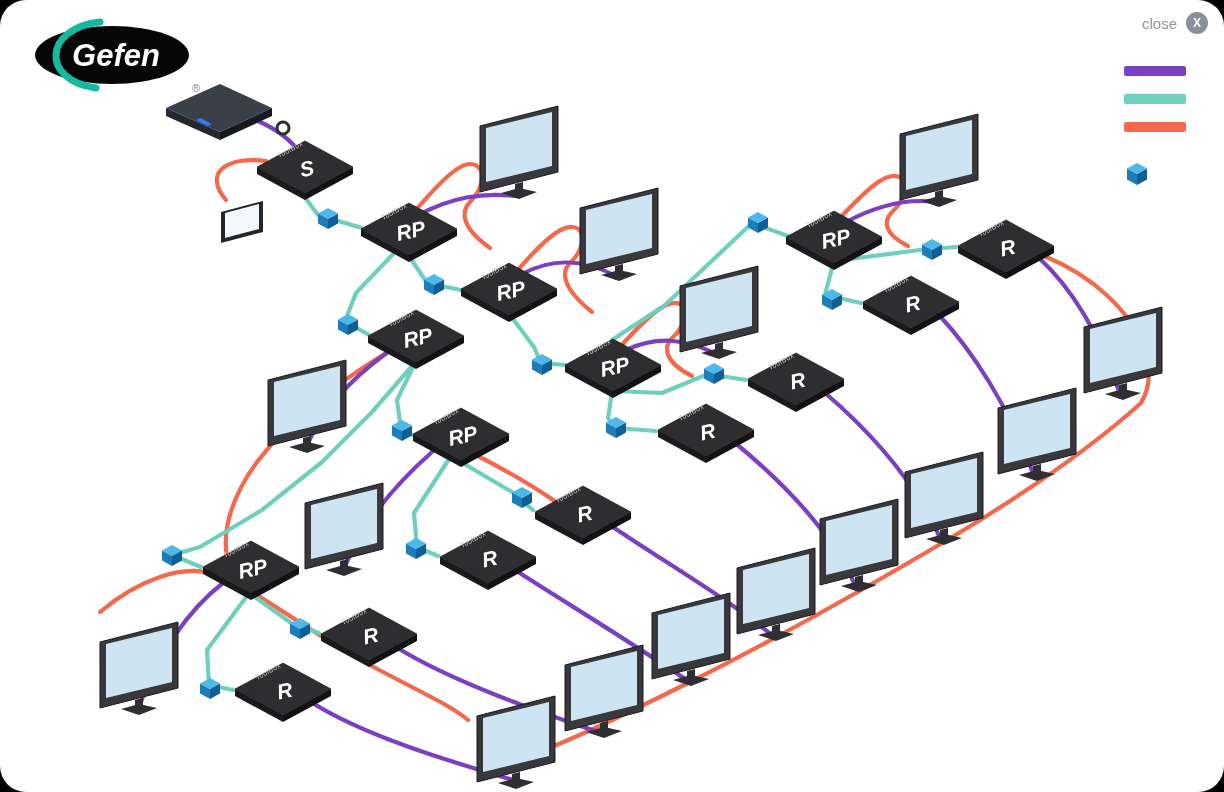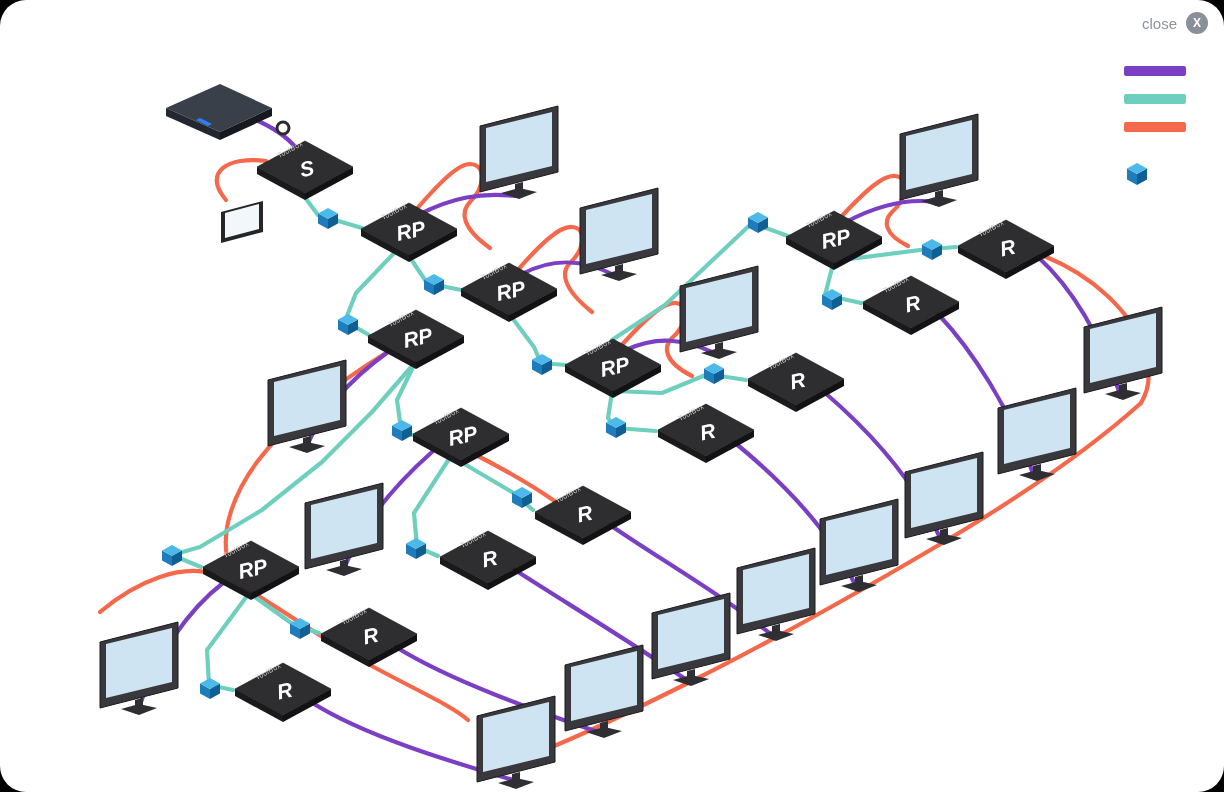--- a/index.html
+++ b/index.html
@@ -386,20 +386,28 @@
         </g>
         <g transform="translate(98,620)">
           <polygon points="37,80 45,78 45,92 37,94" class="stand"></polygon>
           <polygon points="23,89 41,84 59,88 41,95" class="stand"></polygon>
           <polygon points="2,22 80,2 80,68 2,88" class="frame"></polygon>
           <polygon points="8,24 74,8 74,62 8,78" class="screen"></polygon>
         </g>
       </g>
   </svg>
 
+  <div class="logo">
+    <svg width="200" height="92" viewBox="0 0 200 92">
+      <ellipse cx="96" cy="45" rx="77" ry="29" fill="#060606"></ellipse>
+      <path d="M84,12 C28,18 24,70 80,78" stroke="#14b9a0" stroke-width="7" fill="none" stroke-linecap="round"></path>
+      <text x="100" y="56" text-anchor="middle" class="logo-text">Gefen</text>
+      <text x="176" y="82" class="logo-reg">®</text>
+    </svg>
+  </div>
 
   <div class="close-area">
     <span class="close-label">close</span>
     <span class="close-btn">
       <span>X</span>
     </span>
   </div>
 
   <div class="legend">
     <div class="legend-bar" style="background: rgb(123, 63, 196);"></div>

